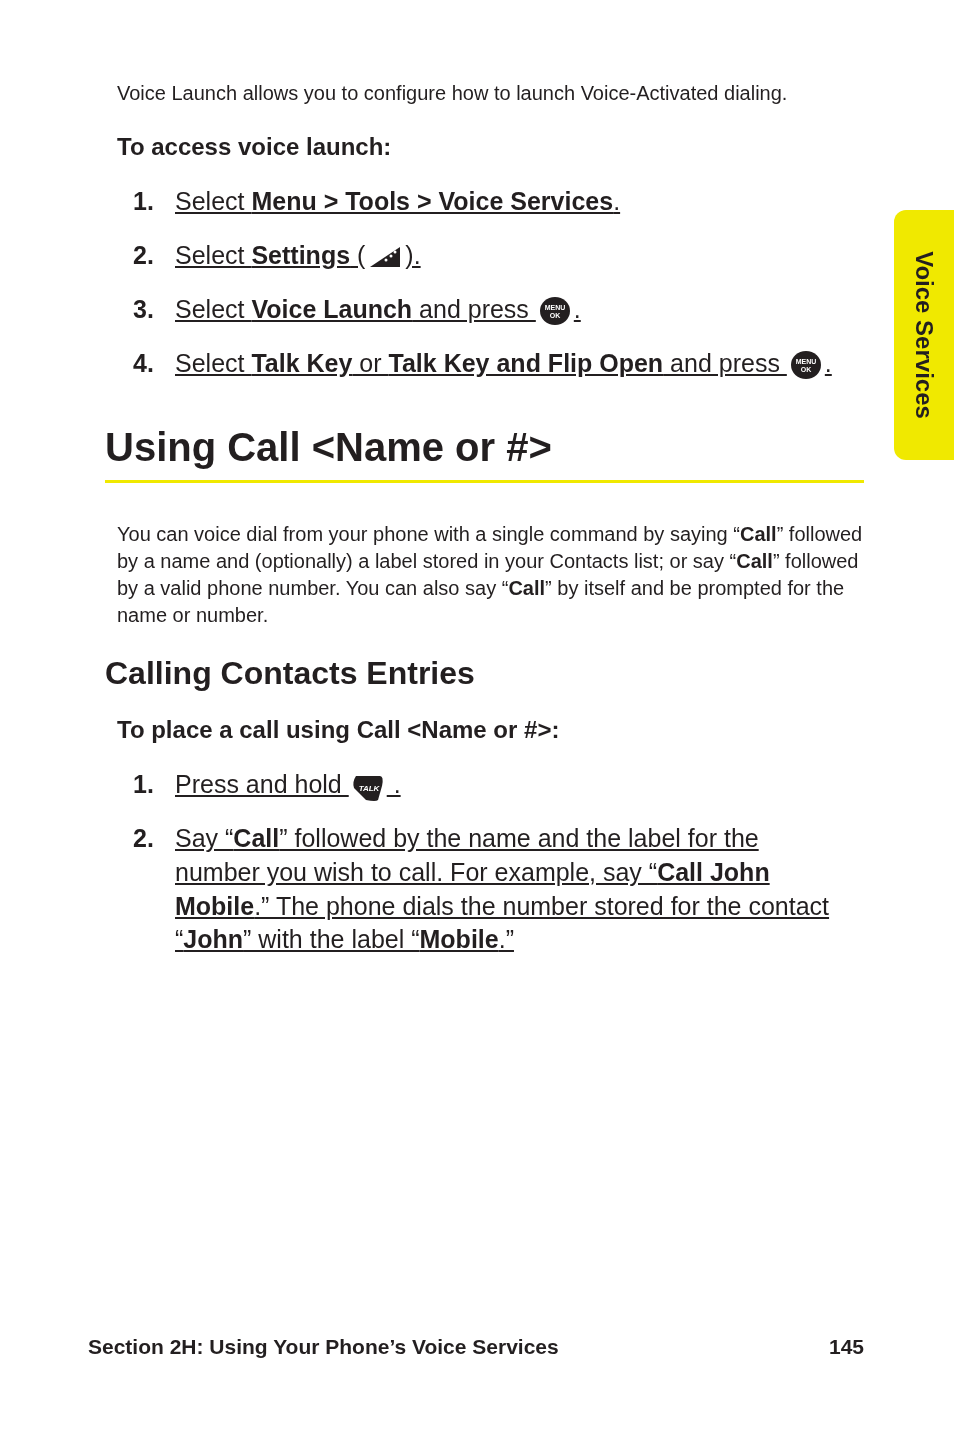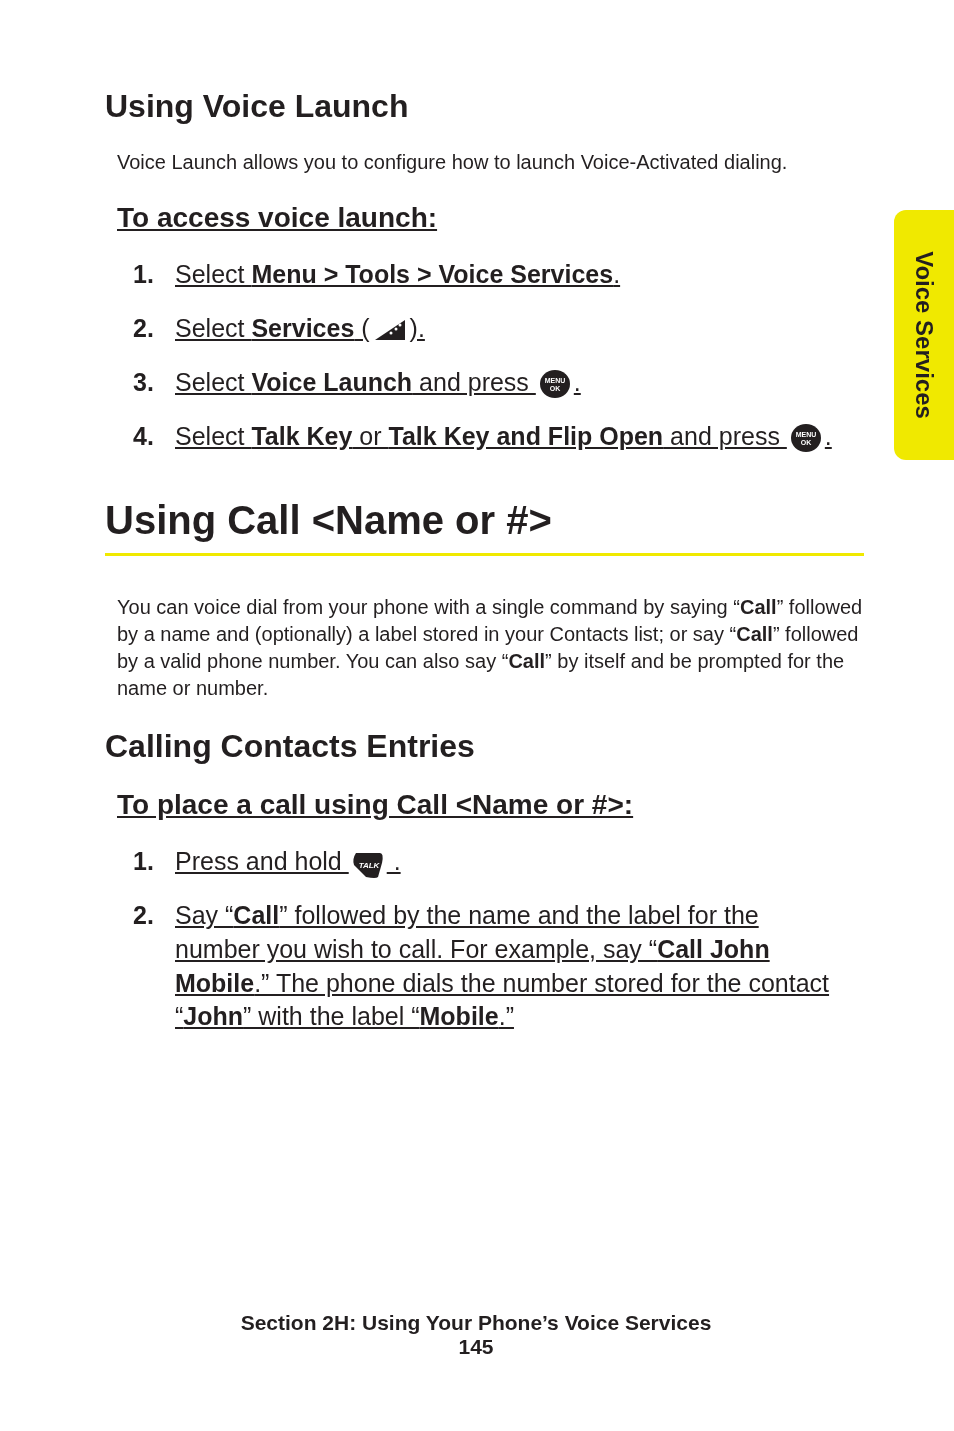--- a/index.html
+++ b/index.html
@@ -47,23 +47,22 @@
       margin-bottom: 24px;
       margin-top: 8px;
     }
     .body-text {
       font-size: 20px;
       line-height: 1.35;
       margin-bottom: 26px;
     }
     .bold-label {
       font-weight: 700;
-      font-size: 28px;
+      font-size: 24px;
       margin-bottom: 24px;
-      text-decoration: underline;
     }
     .step-list {
       list-style: none;
       padding-left: 28px;
       width: 740px;
     }
     .step-list li {
       display: flex;
       align-items: center;
       margin-bottom: 20px;
@@ -114,52 +113,50 @@
       height: 30px;
       align-items: center;
     }
     .footer {
       position: absolute;
       bottom: 72px;
       left: 88px;
       right: 90px;
       display: flex;
       justify-content: space-between;
-      align-items: center;
+      align-items: flex-end;
       font-weight: 700;
       font-size: 21px;
-      flex-direction: column;
     }
     .page-num {
       font-size: 21px;
     }
     b { font-weight: 700; }
   </style>
 </head>
 <body>
 
 <div class="page">
 
-  <h2 class="heading-sub">Using Voice Launch</h2>
 
   <p class="body-text" style="padding-left:12px;">Voice Launch allows you to configure how to launch Voice-Activated dialing.</p>
 
   <p class="bold-label" style="padding-left:12px;">To access voice launch:</p>
 
   <ol class="step-list">
     <li>
       <span class="step-num">1.</span>
       <span class="step-content">
         <span>Select </span><b>Menu &gt; Tools &gt; Voice Services</b><span>.</span>
       </span>
     </li>
     <li>
       <span class="step-num">2.</span>
       <span class="step-content">
-        <span>Select </span><b>Services</b><span> (</span><span class="icon-inline icon-settings">
+        <span>Select </span><b>Settings</b><span> (</span><span class="icon-inline icon-settings">
             <svg width="34" height="24" viewBox="0 0 34 24">
               <path d="M 2 22 L 32 2 L 32 22 Z" fill="#231f20"></path>
               <circle cx="18" cy="15" r="1.5" fill="#fff"></circle>
               <circle cx="23" cy="11" r="1.5" fill="#fff"></circle>
               <circle cx="27" cy="7" r="1.5" fill="#fff"></circle>
             </svg>
           </span><span>).</span>
       </span>
     </li>
     <li>

